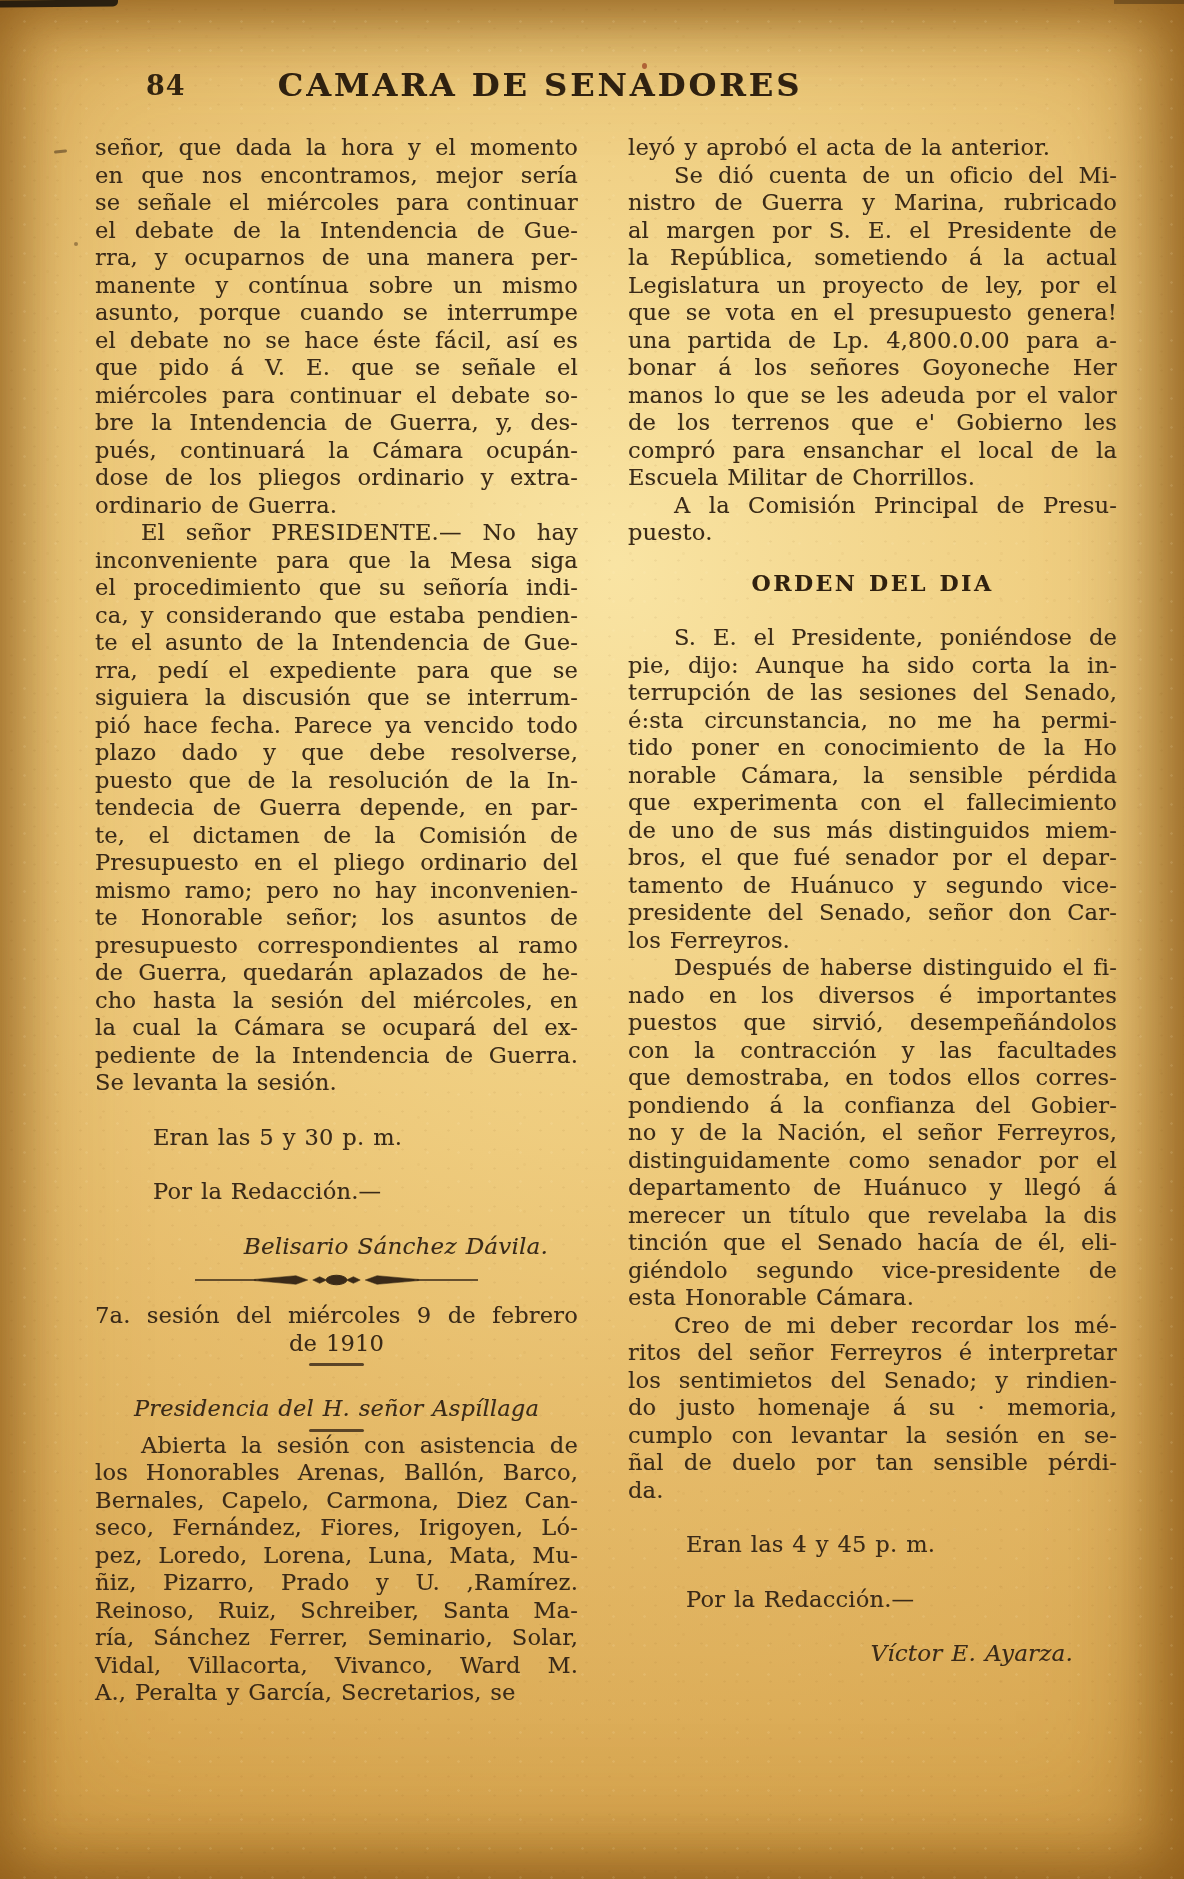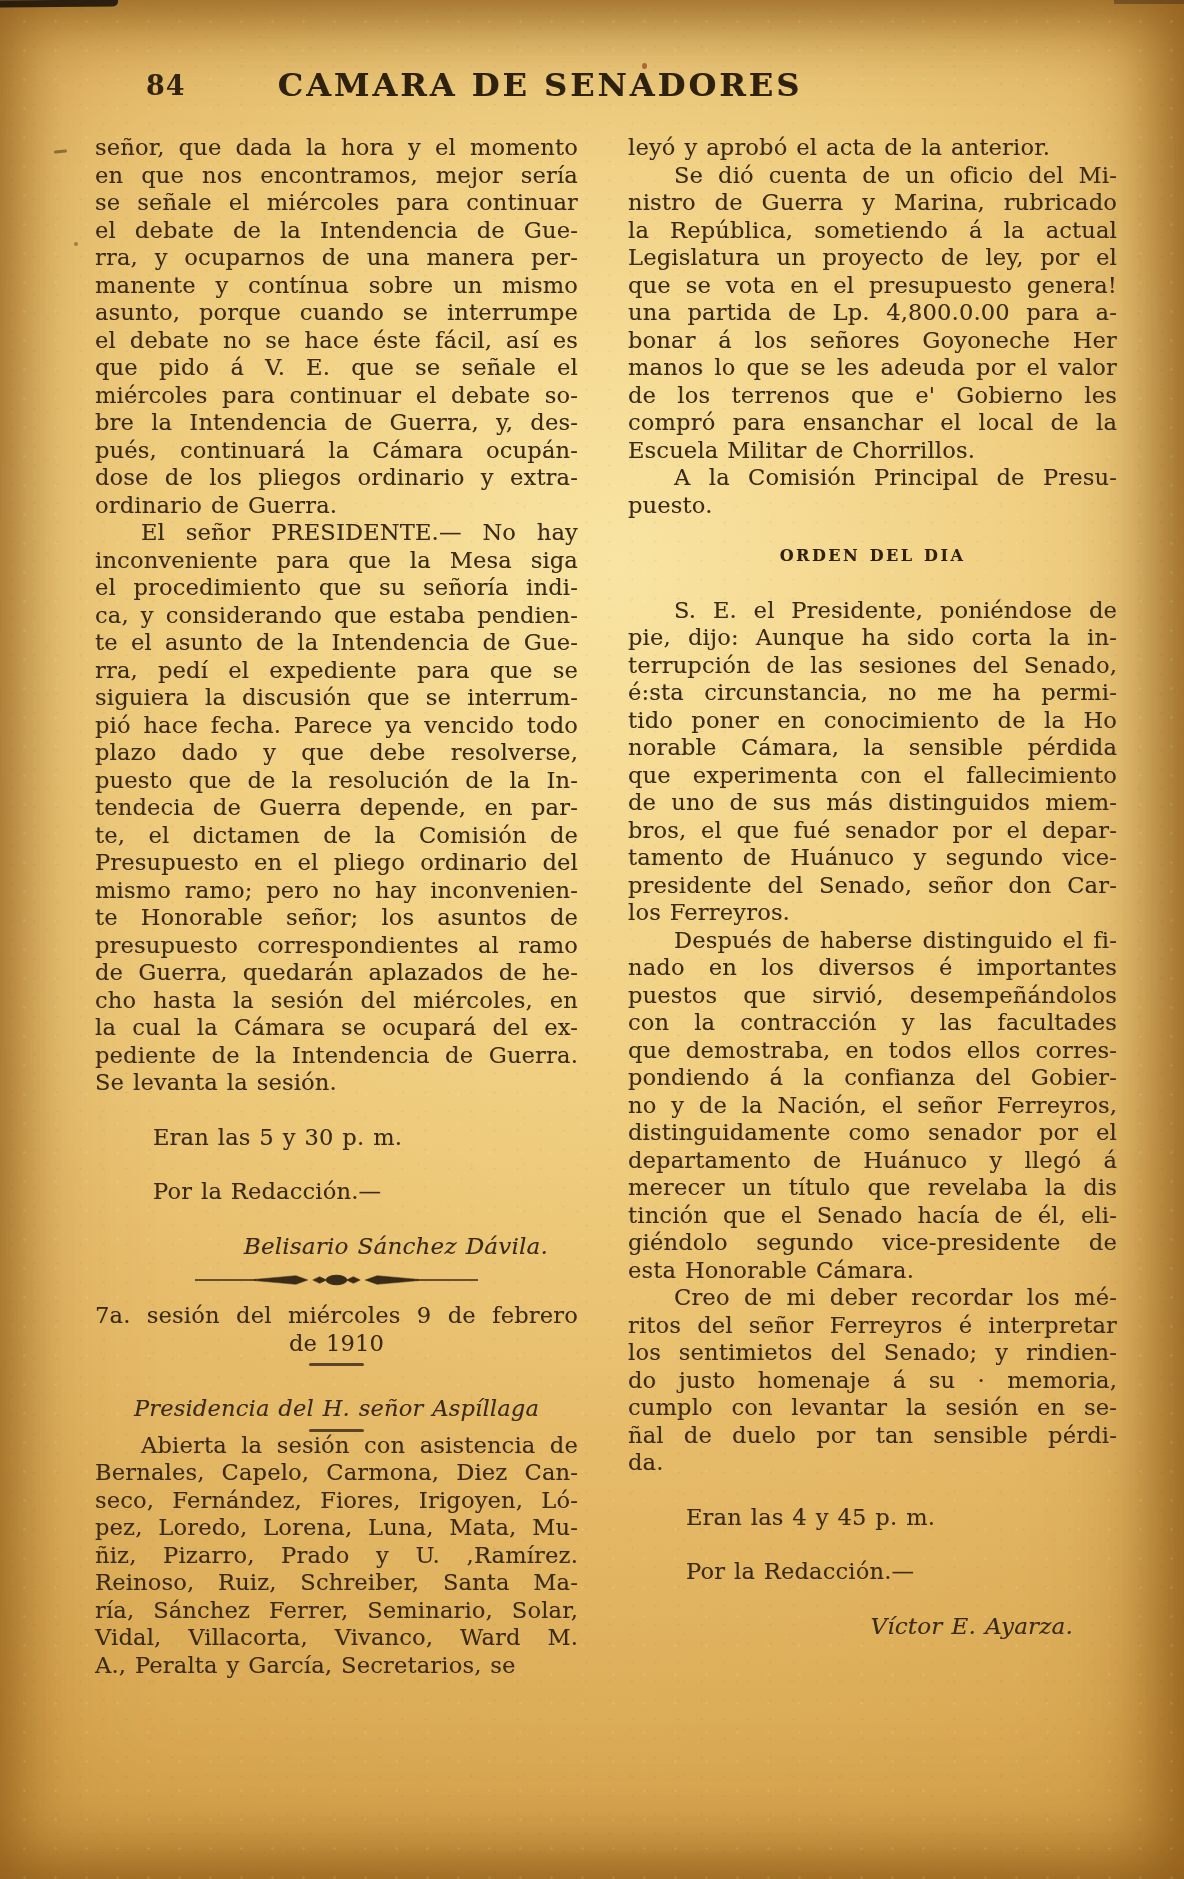--- a/index.html
+++ b/index.html
@@ -61,21 +61,21 @@
   .col-right .para.sig .line { padding-right:44px; }
 
   .para.session { margin-top:15px; }
   .para.session .line:last-child { text-align:center; text-align-last:center; }
 
   .para.subtitle { margin-top:29px; font-style:italic; }
   .para.subtitle .line { text-align:center; text-align-last:center; }
 
   .para.heading { margin:23px 0 27px; }
   .para.heading .line { text-align:center; text-align-last:center; font-weight:bold;
-    font-size:16px; letter-spacing:2.5px; color:#30210f; }
+    font-size:22px; letter-spacing:2.5px; color:#30210f; }
 
   .ornament { display:block; margin:13px auto 0; width:287px; height:14px; }
   .ornament * { fill:#3a2a18; stroke:#3a2a18; }
 
   .rule { width:55px; height:3px; background:#3a2a18; opacity:.82;
     margin:6px auto 0; border-radius:2px; }
 </style>
 </head>
 <body>
 
@@ -155,37 +155,39 @@
           <div class="line">7a. sesión del miércoles 9 de febrero</div>
           <div class="line">de 1910</div>
         </div>
   <div class="rule"></div>
 <div class="para subtitle">
           <div class="line">Presidencia del H. señor Aspíllaga</div>
         </div>
   <div class="rule"></div>
 <div class="para body indent">
           <div class="line">Abierta la sesión con asistencia de</div>
+          <div class="line">los Honorables Arenas, Ballón, Barco,</div>
           <div class="line">Bernales, Capelo, Carmona, Diez Can-</div>
           <div class="line">seco, Fernández, Fiores, Irigoyen, Ló-</div>
           <div class="line">pez, Loredo, Lorena, Luna, Mata, Mu-</div>
           <div class="line">ñiz, Pizarro, Prado y U. ,Ramírez.</div>
           <div class="line">Reinoso, Ruiz, Schreiber, Santa Ma-</div>
           <div class="line">ría, Sánchez Ferrer, Seminario, Solar,</div>
           <div class="line">Vidal, Villacorta, Vivanco, Ward M.</div>
           <div class="line">A., Peralta y García, Secretarios, se</div>
         </div>
       </div>
     <div class="col col-right">
         <div class="para body">
           <div class="line">leyó y aprobó el acta de la anterior.</div>
         </div>
         <div class="para body indent">
           <div class="line">Se dió cuenta de un oficio del Mi-</div>
           <div class="line">nistro de Guerra y Marina, rubricado</div>
+          <div class="line">al margen por S. E. el Presidente de</div>
           <div class="line">la República, sometiendo á la actual</div>
           <div class="line">Legislatura un proyecto de ley, por el</div>
           <div class="line">que se vota en el presupuesto genera!</div>
           <div class="line">una partida de Lp. 4,800.0.00 para a-</div>
           <div class="line">bonar á los señores Goyoneche Her</div>
           <div class="line">manos lo que se les adeuda por el valor</div>
           <div class="line">de los terrenos que e' Gobierno les</div>
           <div class="line">compró para ensanchar el local de la</div>
           <div class="line">Escuela Militar de Chorrillos.</div>
         </div>

